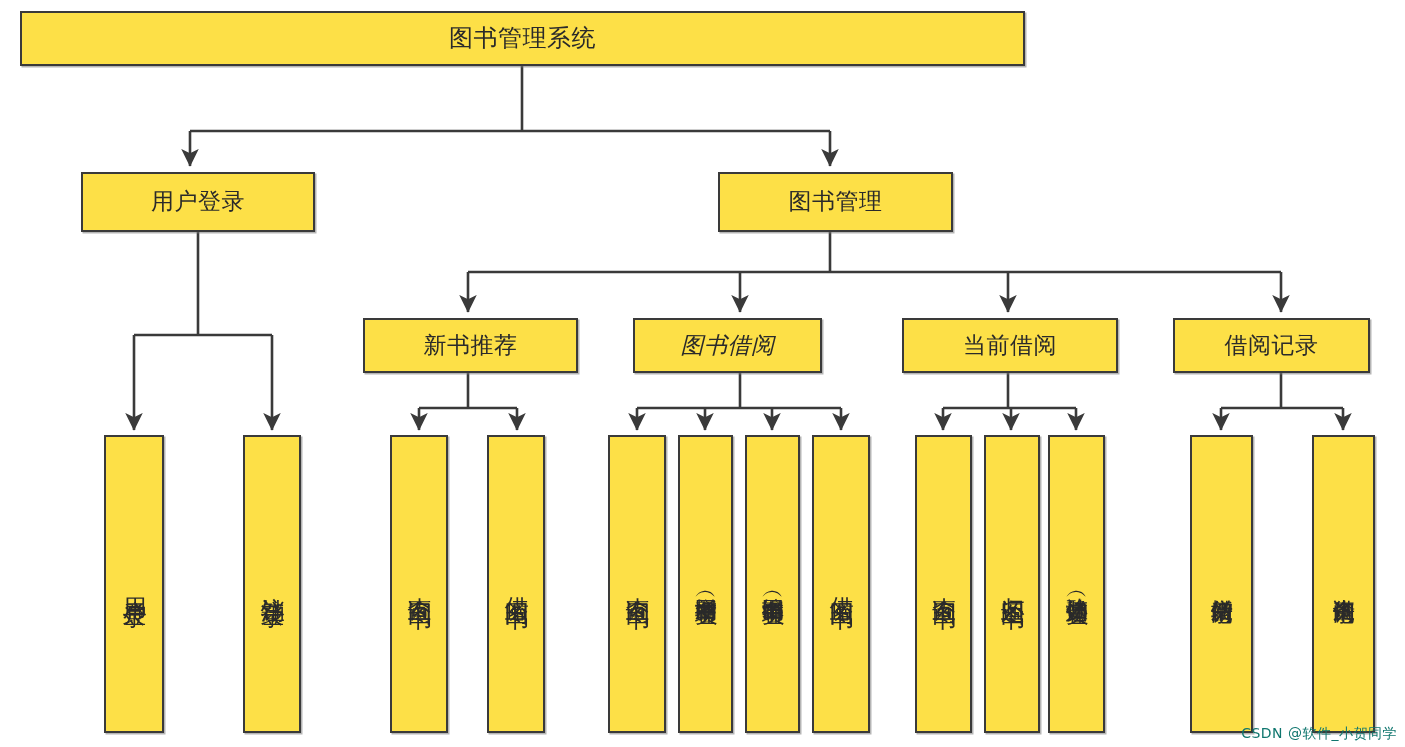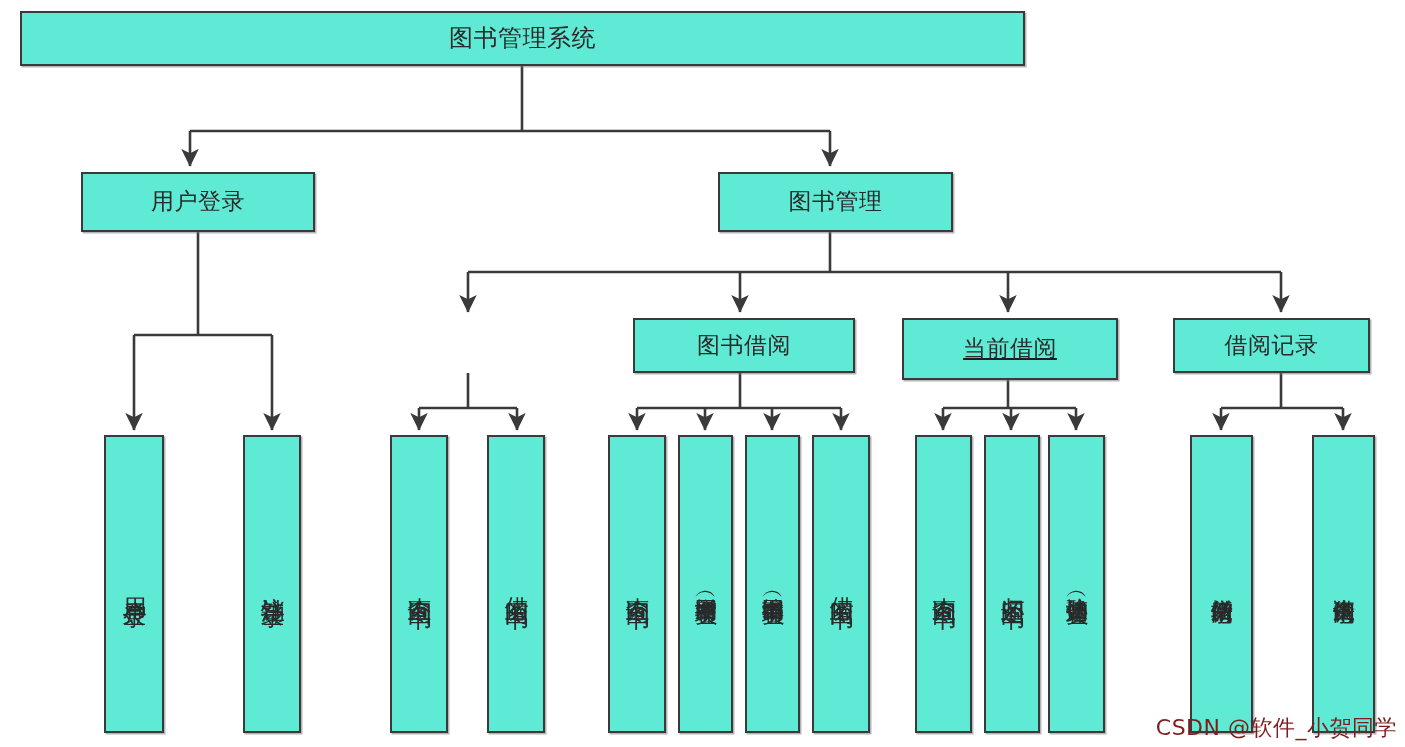--- a/index.html
+++ b/index.html
@@ -20,21 +20,21 @@
   #diagram-svg {
     position: absolute;
     left: 0;
     top: 0;
     width: 1405px;
     height: 747px;
   }
   .node-box {
     position: absolute;
     box-sizing: border-box;
-    background: #5eead4;
+    background: #fde047;
     border: 2px solid #3a3a3a;
     box-shadow: 1.5px 1.5px 0 rgba(120,120,120,0.55);
     display: flex;
     align-items: center;
     justify-content: center;
     color: #1e1e1e;
   }
   .node-label {
     display: block;
     text-align: center;
@@ -67,22 +67,22 @@
     max-height: 100%;
   }
   .v-node.tight .node-label {
     font-size: 22px;
     letter-spacing: 1px;
   }
   #watermark {
     position: absolute;
     right: 8px;
     bottom: 4px;
-    font-size: 22px;
-    color: #7f1d1d;
+    font-size: 14px;
+    color: #0f766e;
     letter-spacing: 0.5px;
     white-space: nowrap;
     pointer-events: none;
   }
 </style>
 </head>
 <body>
 
 <div id="diagram-root">
 
@@ -140,24 +140,27 @@
     <span class="node-label">图书管理系统</span>
   </div>
 
   <div class="node-box h-node" style="left:81px; top:172px; width:234px; height:60px;">
     <span class="node-label">用户登录</span>
   </div>
   <div class="node-box h-node" style="left:712px; top:172px; width:235px; height:60px;margin-left:6px;">
     <span class="node-label">图书管理</span>
   </div>
 
-  <div class="node-box h-node" style="left:633px; top:318px; width:222px; height:55px;">
+  <div class="node-box h-node" style="left:363px; top:318px; width:215px; height:55px;">
+    <span class="node-label">新书推荐</span>
+  </div>
+  <div class="node-box h-node" style="left:633px; top:318px; width:189px; height:55px;font-style:italic;">
     <span class="node-label">图书借阅</span>
   </div>
-  <div class="node-box h-node" style="left:902px; top:318px; width:216px; height:62px;text-decoration:underline;">
+  <div class="node-box h-node" style="left:902px; top:318px; width:216px; height:55px;">
     <span class="node-label">当前借阅</span>
   </div>
   <div class="node-box h-node" style="left:1173px; top:318px; width:197px; height:55px;">
     <span class="node-label">借阅记录</span>
   </div>
 
   <div class="node-box v-node" style="left:104px; top:435px; width:60px; height:298px;">
     <span class="node-label">用户登录</span>
   </div>
   <div class="node-box v-node" style="left:243px; top:435px; width:58px; height:298px;">

